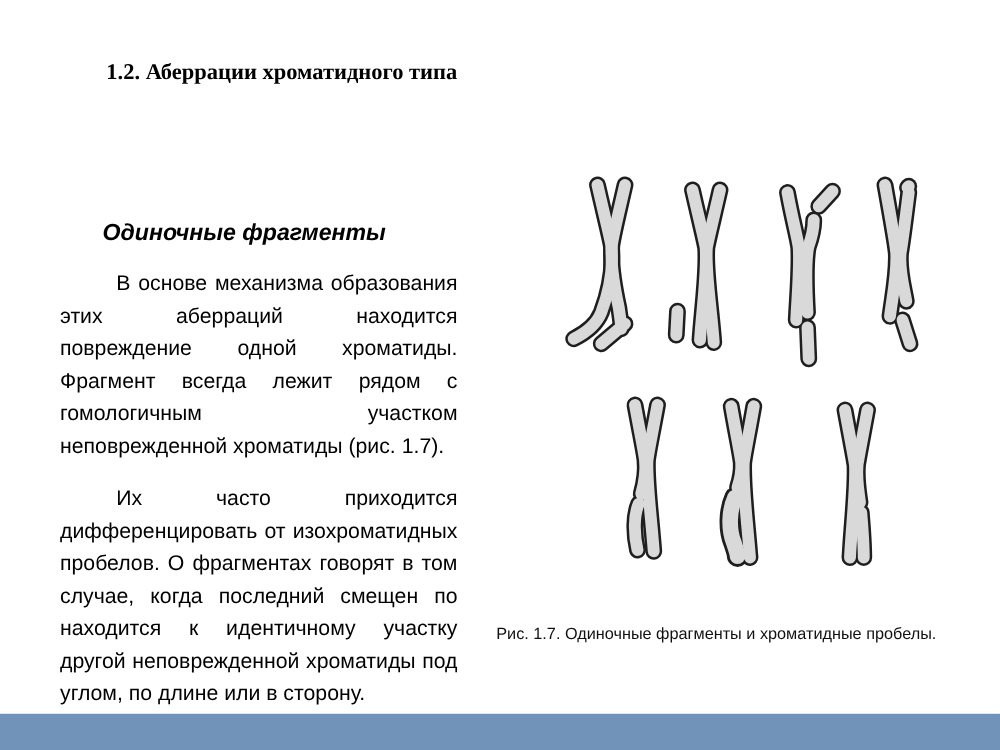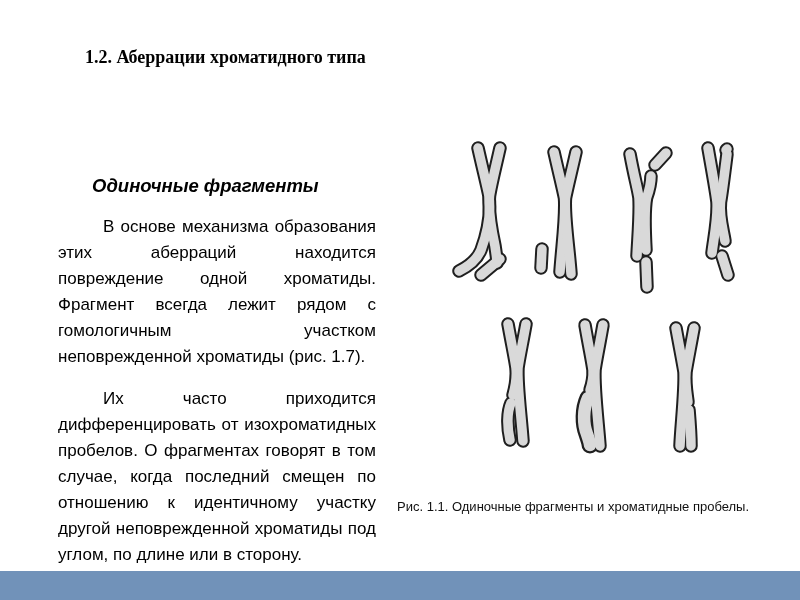--- a/index.html
+++ b/index.html
@@ -36,21 +36,21 @@
     margin: 0;
     font-size: 16.5px;
     line-height: 25px;
     text-align: justify;
     text-indent: 43px;
   }
 
   
   .text-col {
     position: absolute;
-    left: 42px; top: 174px;
+    left: 32px; top: 174px;
     width: 350px;
     color: #000000;
   }
   .section-heading {
     margin: 0 0 3px 0;
     padding-left: 50px;
     font-size: 18.5px;
     font-weight: bold;
     font-style: italic;
     line-height: 24px;
@@ -107,21 +107,21 @@
 
 <div class="slide">
 
   <div class="top-block">
     <h1 class="page-title">1.2. Аберрации хроматидного типа</h1>
   </div>
 
   <div class="text-col">
     <h2 class="section-heading">Одиночные фрагменты</h2>
     <p>В основе механизма образования этих аберраций находится повреждение одной хроматиды. Фрагмент всегда лежит рядом с гомологичным участком неповрежденной хроматиды (рис. 1.7).</p>
-    <p>Их часто приходится дифференцировать от изохроматидных пробелов. О фрагментах говорят в том случае, когда последний смещен по отношению к идентичному участку другой неповрежденной хроматиды под углом, по длине или в сторону.</p>
+    <p>Их часто приходится дифференцировать от изохроматидных пробелов. О фрагментах говорят в том случае, когда последний смещен по находится к идентичному участку другой неповрежденной хроматиды под углом, по длине или в сторону.</p>
   </div>
 
   <svg class="figure-svg" viewBox="0 0 330 365" xmlns="http://www.w3.org/2000/svg" aria-hidden="true">
     <defs>
 
       <path id="p-c1-l" d="M 28 16 C 33 38 37 54 39 64 C 41 82 37 102 31 118 C 27 128 17 135 9 139"></path>
       <path id="p-c1-r" d="M 50 16 C 45 38 41 54 39.5 64 C 38 80 42 100 45 114 C 46 121 47 127 47 131"></path>
       <path id="p-c1-f" d="M 31 143 L 50 127"></path>
 
       <path id="p-c2-l" d="M 104 20 C 109 42 113 58 114.5 66 C 116 84 112 112 110 140"></path>
@@ -235,17 +235,17 @@
           <use href="#p-b3-rl"></use>
         </g>
       <g class="inner">
           <use href="#p-b3-l"></use>
           <use href="#p-b3-ru"></use>
           <use href="#p-b3-rl"></use>
         </g>
     </g>
   </svg>
 
-  <div class="figure-caption">Рис. 1.1. Одиночные фрагменты и хроматидные пробелы.</div>
+  <div class="figure-caption">Рис. 1.7. Одиночные фрагменты и хроматидные пробелы.</div>
 
   <div class="footer-bar" style="background: rgb(113, 146, 185);"></div>
 
 </div>
 
 </body></html>

